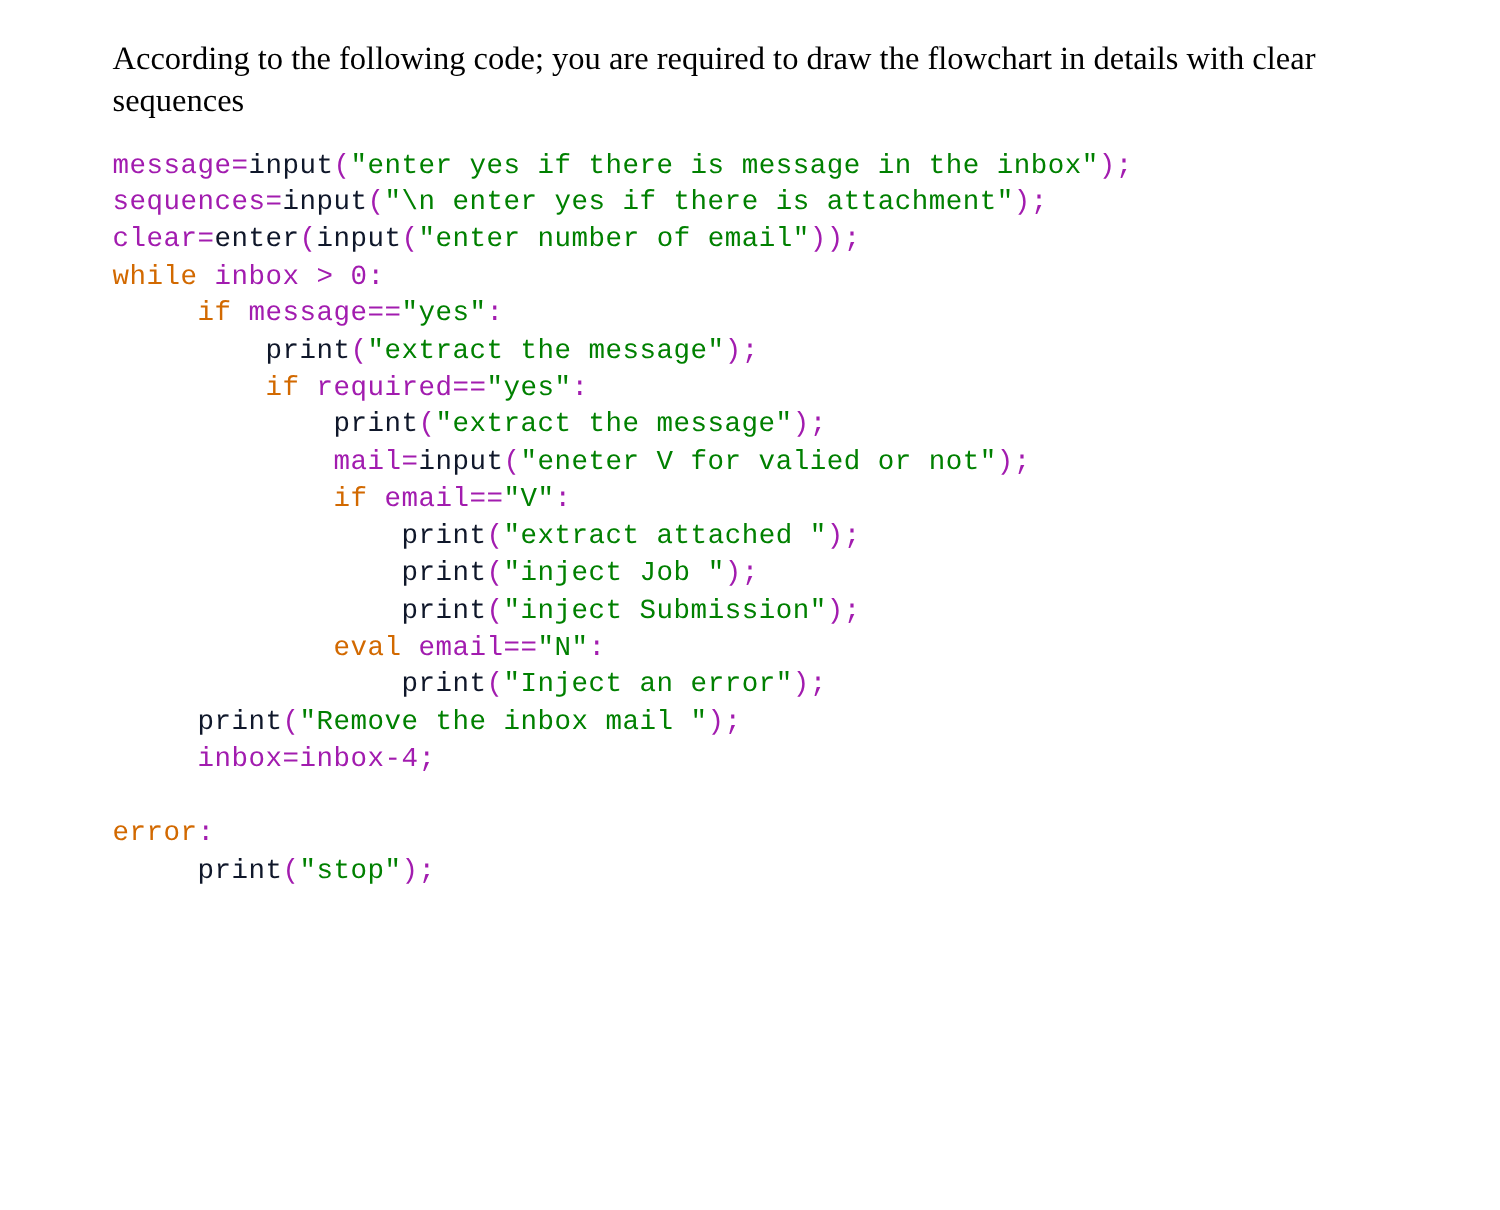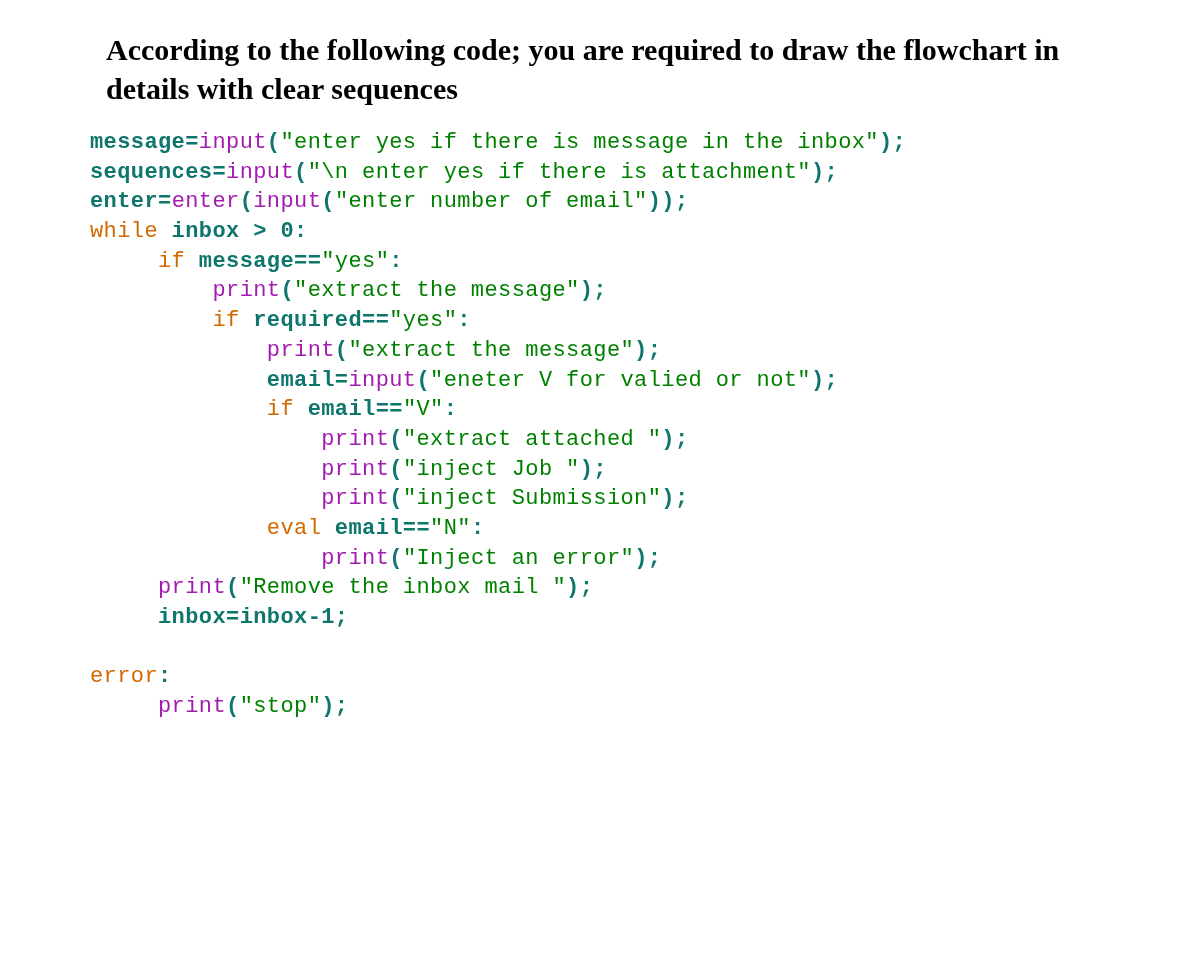--- a/index.html
+++ b/index.html
@@ -7,58 +7,58 @@
     padding: 0;
     width: 1200px;
     height: 968px;
     background: #ffffff;
     font-family: "Times New Roman", Times, serif;
   }
   .page {
     padding: 30px 90px;
   }
   .heading {
-    font-size: 30px;
+    font-size: 26px;
     line-height: 1.3;
     color: #000000;
-    margin: 0 0 20px 16px;
-    font-weight: bold;
+    margin: 0 0 20px 0;
+    font-weight: normal;
   }
   .code {
     font-family: "Courier New", Courier, monospace;
     font-size: 22px;
     line-height: 1.35;
     white-space: pre;
     color: #000000;
     letter-spacing: 0.4px;
   }
   .k   { color: #d26900; }  
-  .fn  { color: #a21caf; }  
+  .fn  { color: #0f172a; }  
   .s   { color: #008000; }  
-  .n   { color: #0f766e; font-weight: bold; }  
+  .n   { color: #a21caf; }  
 </style>
 </head>
 <body>
 
 <div class="page">
   <p class="heading">According to the following code; you are required to draw the flowchart in details with clear sequences</p>
 
   <div class="code"><span><span class="n">message=</span><span class="fn">input</span><span class="n">(</span><span class="s">"enter yes if there is message in the inbox"</span><span class="n">);</span></span>
 <span><span class="n">sequences=</span><span class="fn">input</span><span class="n">(</span><span class="s">"\n enter yes if there is attachment"</span><span class="n">);</span></span>
-<span><span class="n">enter=</span><span class="fn">enter</span><span class="n">(</span><span class="fn">input</span><span class="n">(</span><span class="s">"enter number of email"</span><span class="n">));</span></span>
+<span><span class="n">clear=</span><span class="fn">enter</span><span class="n">(</span><span class="fn">input</span><span class="n">(</span><span class="s">"enter number of email"</span><span class="n">));</span></span>
 <span><span class="k">while</span><span class="n"> inbox &gt; 0:</span></span>
 <span><span class="n">     </span><span class="k">if</span><span class="n"> message==</span><span class="s">"yes"</span><span class="n">:</span></span>
 <span><span class="n">         </span><span class="fn">print</span><span class="n">(</span><span class="s">"extract the message"</span><span class="n">);</span></span>
 <span><span class="n">         </span><span class="k">if</span><span class="n"> required==</span><span class="s">"yes"</span><span class="n">:</span></span>
 <span><span class="n">             </span><span class="fn">print</span><span class="n">(</span><span class="s">"extract the message"</span><span class="n">);</span></span>
-<span><span class="n">             </span><span class="n">email=</span><span class="fn">input</span><span class="n">(</span><span class="s">"eneter V for valied or not"</span><span class="n">);</span></span>
+<span><span class="n">             </span><span class="n">mail=</span><span class="fn">input</span><span class="n">(</span><span class="s">"eneter V for valied or not"</span><span class="n">);</span></span>
 <span><span class="n">             </span><span class="k">if</span><span class="n"> email==</span><span class="s">"V"</span><span class="n">:</span></span>
 <span><span class="n">                 </span><span class="fn">print</span><span class="n">(</span><span class="s">"extract attached "</span><span class="n">);</span></span>
 <span><span class="n">                 </span><span class="fn">print</span><span class="n">(</span><span class="s">"inject Job "</span><span class="n">);</span></span>
 <span><span class="n">                 </span><span class="fn">print</span><span class="n">(</span><span class="s">"inject Submission"</span><span class="n">);</span></span>
 <span><span class="n">             </span><span class="k">eval</span><span class="n"> email==</span><span class="s">"N"</span><span class="n">:</span></span>
 <span><span class="n">                 </span><span class="fn">print</span><span class="n">(</span><span class="s">"Inject an error"</span><span class="n">);</span></span>
 <span><span class="n">     </span><span class="fn">print</span><span class="n">(</span><span class="s">"Remove the inbox mail "</span><span class="n">);</span></span>
-<span><span class="n">     </span><span class="n">inbox=inbox-1;</span></span>
+<span><span class="n">     </span><span class="n">inbox=inbox-4;</span></span>
 <span> </span>
 <span><span class="k">error</span><span class="n">:</span></span>
 <span><span class="n">     </span><span class="fn">print</span><span class="n">(</span><span class="s">"stop"</span><span class="n">);</span></span></div>
 </div>
 
 </body></html>

